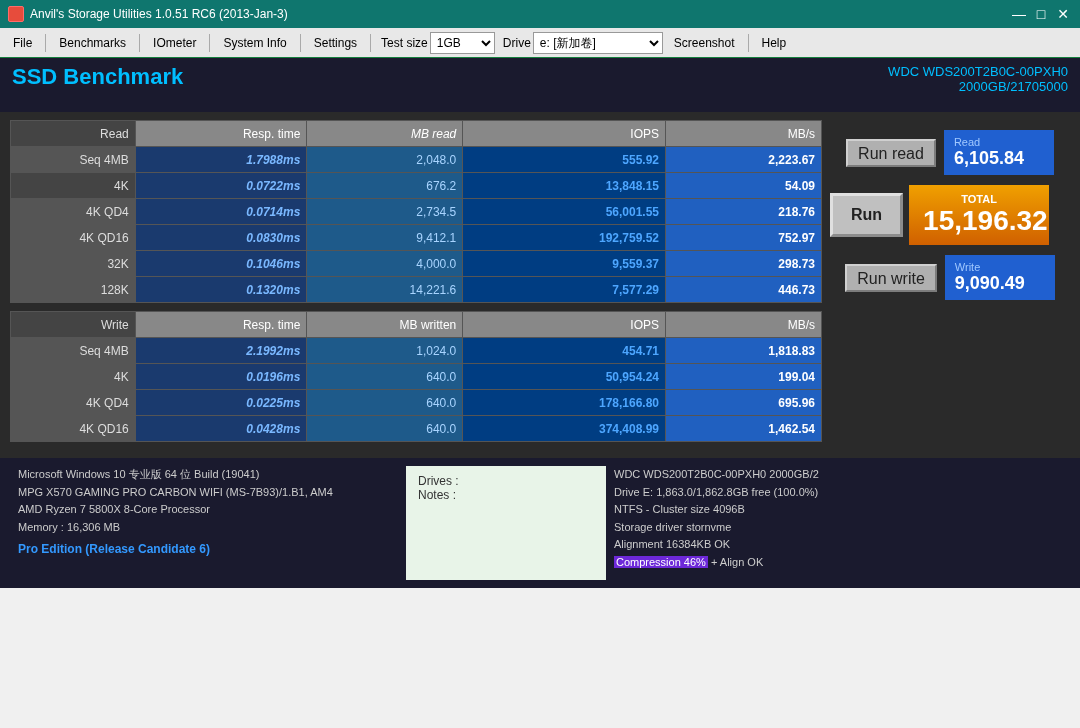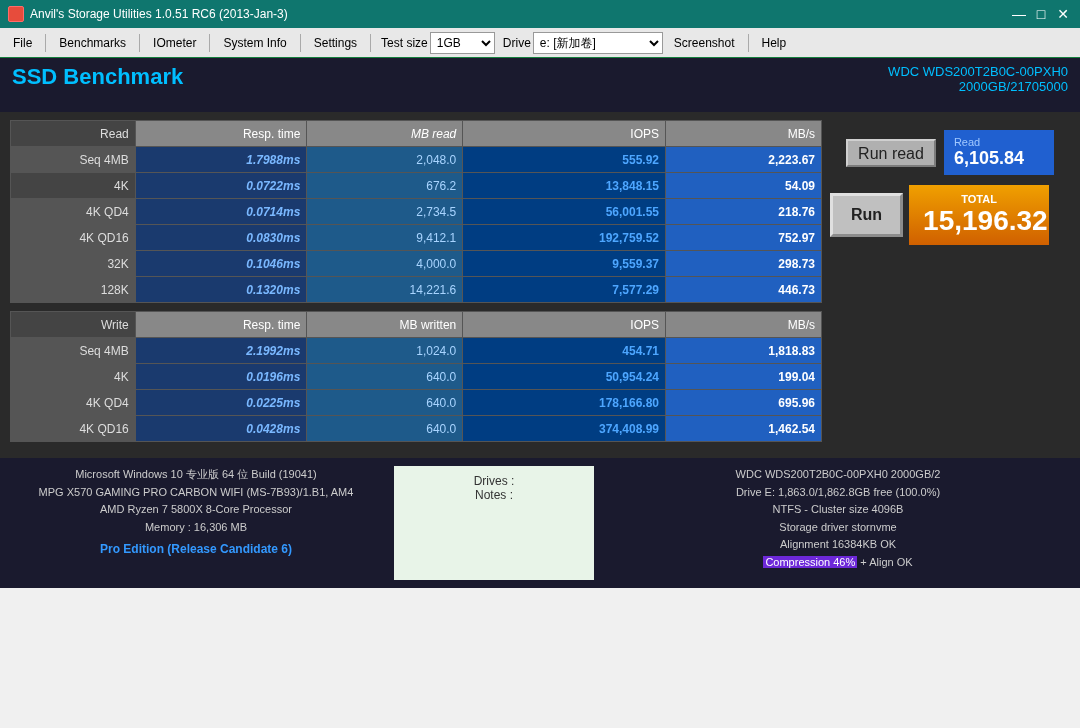--- a/index.html
+++ b/index.html
@@ -145,24 +145,23 @@
       padding: 8px 18px;
       cursor: pointer;
       font-size: 16px;
       font-weight: bold;
       height: 44px;
     }
     
     .status-bar {
       background: #1a1a2e;
       display: flex;
-      padding: 8px 6px;
+      padding: 8px 18px;
       gap: 8px;
       height: 130px;
-      text-align: center;
     }
     .sys-info { color: #ccc; font-size: 11px; flex: 0 0 380px; line-height: 1.6; }
     .pro-edition { color: #3399ff; font-size: 12px; font-weight: bold; margin-top: 4px; }
     .drives-notes {
       flex: 0 0 200px;
       background: #e8f4e8;
       padding: 8px 12px;
       font-size: 12px;
       color: #333;
     }
@@ -331,20 +330,27 @@
     </div>
 
     <div style="display:flex; flex-direction:row; align-items:center; gap:6px; width:100%;">
       <button class="btn-run">Run</button>
       <div class="total-box">
         <div class="total-label">TOTAL</div>
         <div class="total-value">15,196.32</div>
       </div>
     </div>
 
+    <div class="run-write-area">
+      <button class="btn-run-write">Run write</button>
+      <div class="score-box-write">
+        <div class="score-label">Write</div>
+        <div class="score-value">9,090.49</div>
+      </div>
+    </div>
   </div>
 </div>
 
 <div class="status-bar">
   <div class="sys-info">
     <div id="sys-info-0">Microsoft Windows 10 专业版 64 位 Build (19041)</div>
     <div id="sys-info-1">MPG X570 GAMING PRO CARBON WIFI (MS-7B93)/1.B1, AM4</div>
     <div id="sys-info-2">AMD Ryzen 7 5800X 8-Core Processor</div>
     <div id="sys-info-3">Memory : 16,306 MB</div>
     <div class="pro-edition">Pro Edition (Release Candidate 6)</div>

